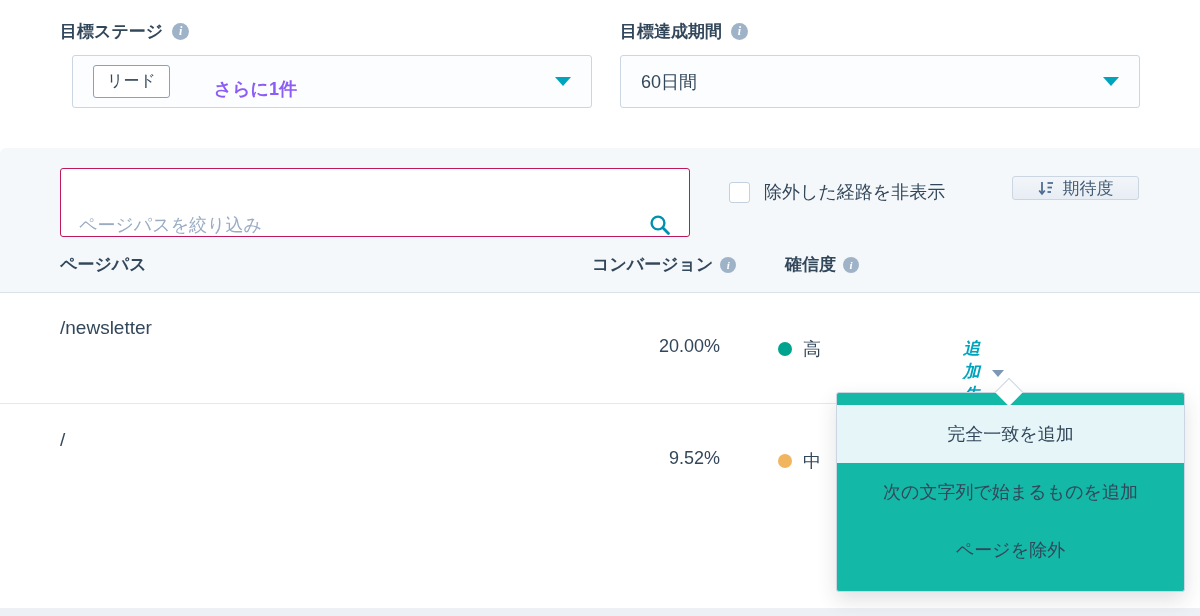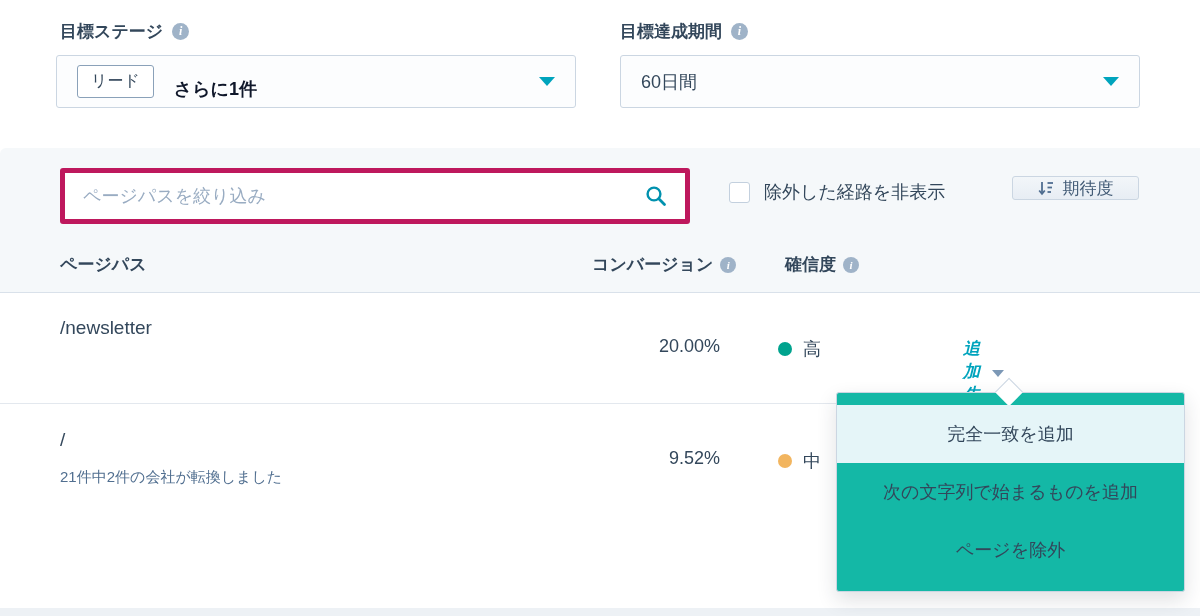--- a/index.html
+++ b/index.html
@@ -25,43 +25,43 @@
     display: inline-block; width: 17px; height: 17px; border-radius: 50%;
     background: #9fb3c8; color: #ffffff; font-size: 12px; font-weight: bold;
     font-family: "Liberation Serif", serif; font-style: italic;
     text-align: center; line-height: 17px; cursor: pointer;
   }
   .select-box {
     position: absolute; top: 55px; width: 520px; height: 53px;
     background: #fcfdfe; border: 1px solid #cbd6e2; border-radius: 3px;
     display: flex; align-items: center; padding: 0 20px; cursor: pointer;
   }
-  .select-box.one { left: 56px; }
+  .select-box.one { left: 72px; gap: 24px; }
   .select-box.two { left: 620px; }
   .tag-pill {
     border: 1px solid #8aa1b9; border-radius: 3px; background: #ffffff;
     padding: 5px 13px; font-size: 16px; color: #33475b; white-space: nowrap;
   }
-  .select-teal-text { margin-left: 20px; font-size: 18px; font-weight: bold; color: #0f172a; margin-top: 15px; }
+  .select-teal-text { margin-left: 20px; font-size: 18px; font-weight: bold; color: #8b5cf6; margin-top: 15px; }
   .select-plain-text { font-size: 18px; color: #33475b; }
   .caret-teal {
     margin-left: auto; width: 0; height: 0;
     border-left: 8px solid transparent; border-right: 8px solid transparent;
     border-top: 9px solid #00a4bd;
   }
 
   
   .filter-band {
     position: absolute; left: 0; top: 148px; width: 1200px; height: 145px;
     background: #f5f8fa; border-bottom: 1px solid #d9e1ea; border-top-left-radius: 6px;
   }
   .search-wrap {
-    position: absolute; left: 60px; top: 20px; width: 630px; height: 56px;
-    background: #ffffff; border: 5px solid #be185d; border-radius: 3px;
-    display: flex; align-items: center; padding: 0 18px;
+    position: absolute; left: 60px; top: 20px; width: 630px; height: 69px;
+    background: #ffffff; border: 1px solid #be185d; border-radius: 3px;
+    display: flex; align-items: flex-end; padding: 0 18px;
   }
   .search-input {
     flex: 1; border: none; outline: none; background: transparent;
     font-size: 18px; color: #33475b;
     font-family: "Liberation Sans", "DejaVu Sans", sans-serif;
   }
   .search-input::placeholder { color: #99acc2; opacity: 1; }
   .search-icon { width: 22px; height: 22px; flex: 0 0 auto; cursor: pointer; }
 
   .checkbox-row {
@@ -206,21 +206,20 @@
       <span class="conf-label">高</span>
     </div>
     <div class="action-link">
       <span>追加先</span>
       <span class="caret-small"></span>
     </div>
   </div>
 
   <div class="row two">
     <div class="row-path">/</div>
-    <div class="row-subtitle">21件中2件の会社が転換しました</div>
     <div class="row-conversion">9.52%</div>
     <div class="confidence-cell">
       <span class="conf-dot" style="background: rgb(242, 181, 95);"></span>
       <span class="conf-label">中</span>
     </div>
   </div>
 
   <div class="popup">
     <span class="popup-arrow"></span>
     <div class="menu-item active">完全一致を追加</div>

